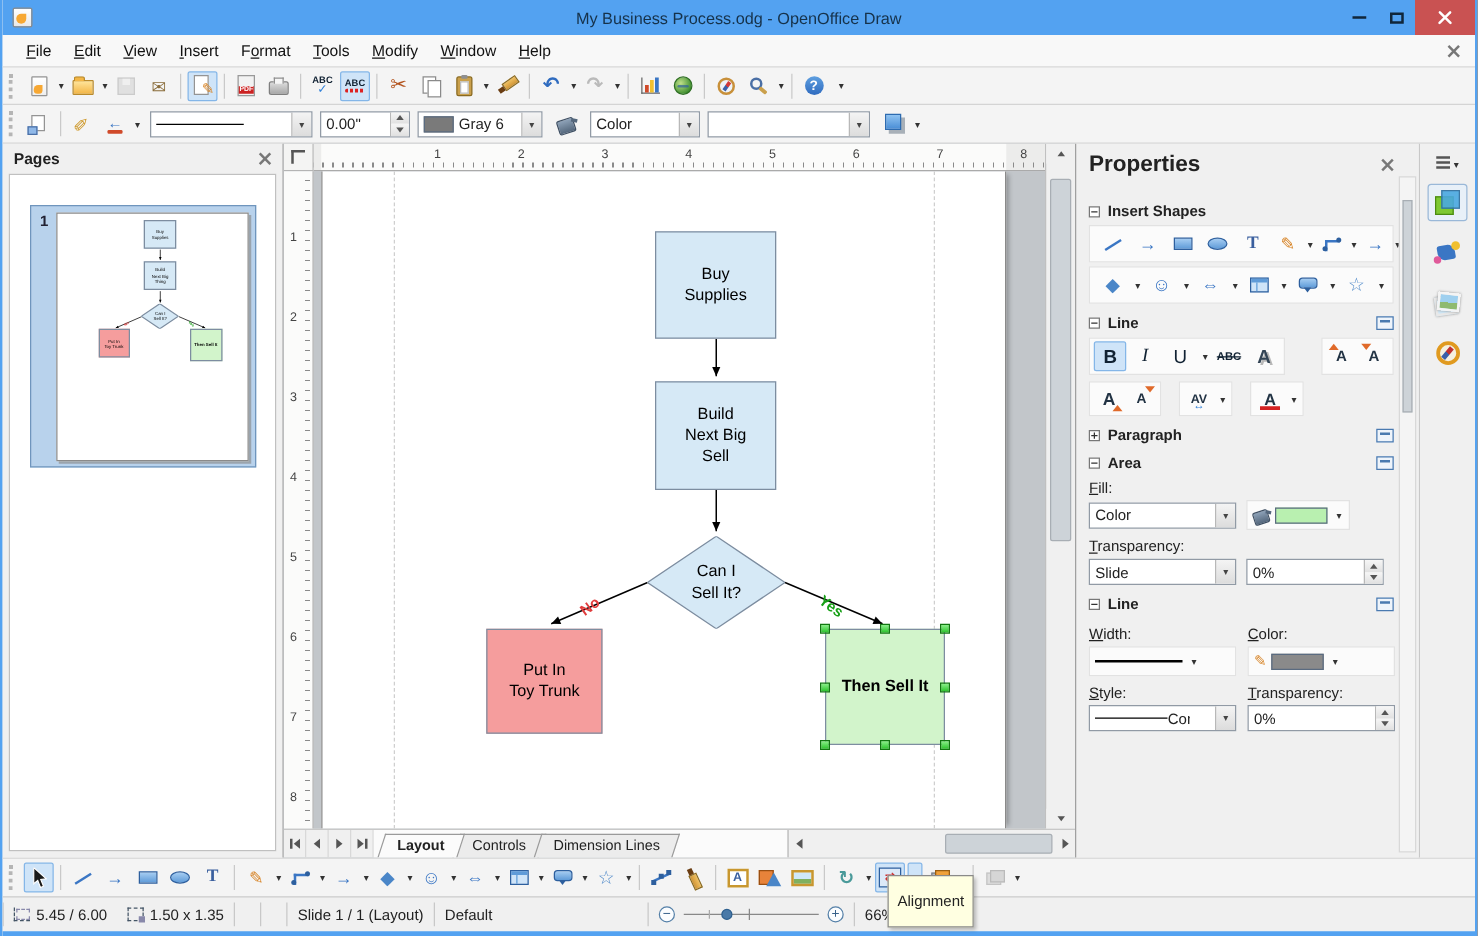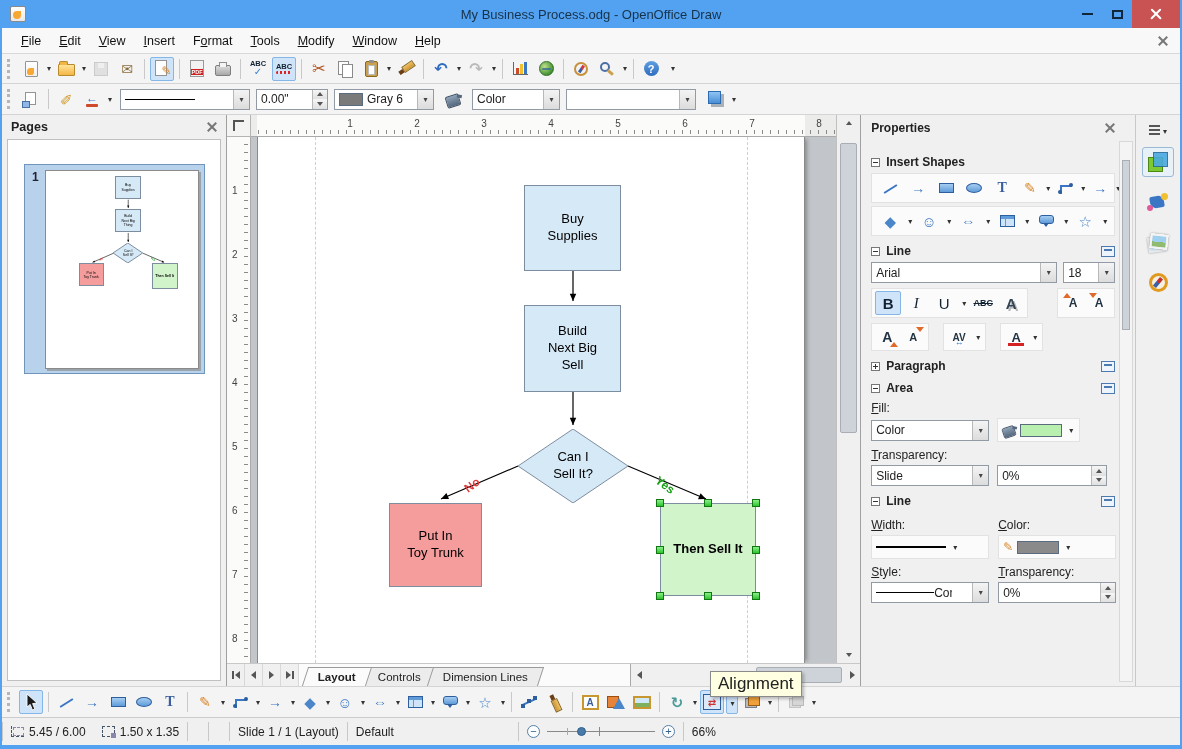--- a/index.html
+++ b/index.html
@@ -169,24 +169,24 @@
 .bottomrow{position:absolute;left:0;bottom:0;height:23px;width:100%;background:#f0f0f0;border-top:1px solid #c8c8c8;display:flex;align-items:stretch}
 .navbtn{width:18px;display:flex;align-items:center;justify-content:center;gap:1px;border-right:1px solid #d8d8d8}
 .navbtn .bar{width:2px;height:8px;background:#555}
 .tabstrip{width:332px;background:#fbfbfb;border-right:1px solid #a8a8a8;display:flex;align-items:flex-end;padding-left:6px}
 .tab{position:relative;font-size:11.5px;padding:3px 12px 3px 12px;color:#222;border:1px solid #9a9a9a;border-bottom:none;background:#ececec;transform:skewX(-18deg);margin-right:-4px}
 .tab>span{display:inline-block;transform:skewX(18deg)}
 .tab.active{background:#fbfbfb;font-weight:700;z-index:2}
 .hscroll{flex:1;position:relative;background:#f0f0f0}
 .hscroll .ar{position:absolute;top:0;bottom:0;width:16px;display:flex;align-items:center;justify-content:center}
 .hscroll .thumb{position:absolute;top:3px;bottom:3px;right:18px;width:86px;background:#cdd3d8;border:1px solid #a8aeb4;border-radius:2px}
-.tooltip{position:absolute;left:708px;top:671px;background:#ffffe1;border:1px solid #8a8a8a;font-size:17px;padding:2px 7px;z-index:60;box-shadow:2px 2px 3px rgba(0,0,0,.25)}
+.tooltip{position:absolute;left:708px;top:700px;background:#ffffe1;border:1px solid #8a8a8a;font-size:12px;padding:13px 7px;z-index:60;box-shadow:2px 2px 3px rgba(0,0,0,.25)}
 
 .props{width:275px;background:#f0f0f0;border-left:1px solid #a0a0a0;position:relative;padding:6px 20px 0 10px;font-size:12px}
-.props-h{display:flex;align-items:center;font-size:12px;font-weight:700;margin-bottom:20px}
+.props-h{display:flex;align-items:center;font-size:18px;font-weight:700;margin-bottom:20px}
 .props-h .xico{margin-left:auto}
 .pscroll{position:absolute;right:2px;top:26px;bottom:4px;width:14px;background:#f4f4f4;border:1px solid #d8d8d8}
 .pscroll .thumb{position:absolute;left:2px;right:2px;top:18px;height:170px;background:#cdd3d8;border:1px solid #a8aeb4}
 .sec-h{display:flex;align-items:center;gap:6px;font-weight:700;font-size:12px;color:#222;margin:8px 0 4px 0}
 .exp{width:9px;height:9px;border:1px solid #777;background:#fff;position:relative;flex:0 0 9px}
 .exp::before{content:"";position:absolute;left:1px;right:1px;top:3px;height:1px;background:#333}
 .exp.plus::after{content:"";position:absolute;top:1px;bottom:1px;left:3px;width:1px;background:#333}
 .launcher{margin-left:auto;width:14px;height:11px;border:1px solid #4a7ab0;background:#eef4fb;position:relative}
 .launcher::before{content:"";position:absolute;left:2px;top:2px;right:2px;height:2px;background:#4a7ab0}
 .shape-row{background:#fbfbfb;border:1px solid #e2e2e2;display:flex;align-items:center;padding:3px 5px;margin:3px 0;gap:2px}
@@ -645,30 +645,20 @@
             <span class="i-star glyph">☆</span>
           </span>
           <span class="ddb dd"></span>
       </div>
 
       <div class="sec-h">
           <span class="exp"></span>
           <span>Line</span>
           <span class="launcher"></span>
         </div>
-      <div class="font-row">
-        <div class="combo" style="flex:1">
-            <span>Arial</span>
-            <span class="ca"></span>
-          </div>
-        <div class="combo" style="width:52px">
-            <span>18</span>
-            <span class="ca"></span>
-          </div>
-      </div>
       <div class="btn-row">
         <span class="btn-group">
           <span class="fmt on" style="font-weight:700">B</span>
           <span class="fmt" style="font-style:italic;font-family:'Liberation Serif',serif">I</span>
           <span class="fmt u">U</span>
             <span class="ddb dd"></span>
           <span class="fmt">
               <span class="strike">ABC</span>
             </span>
           <span class="fmt">

